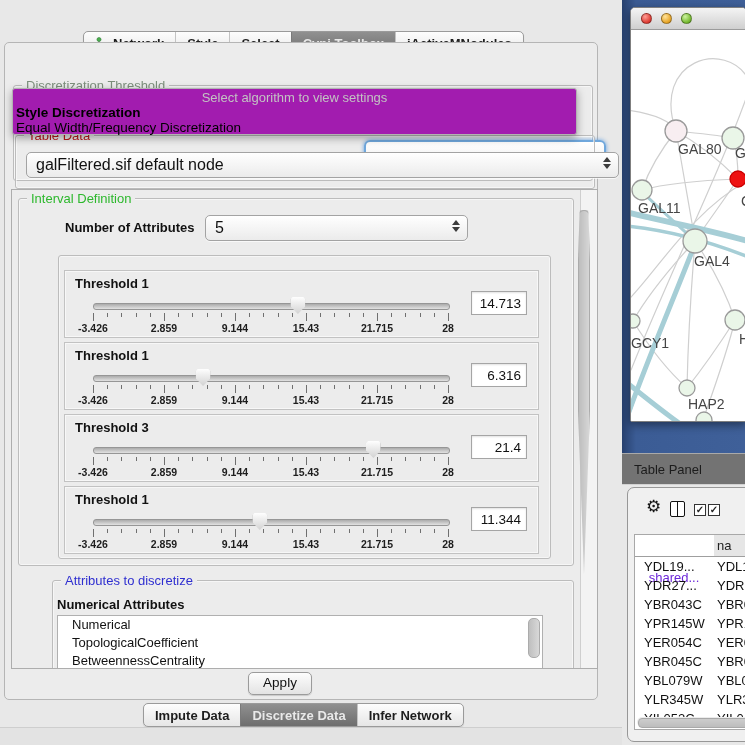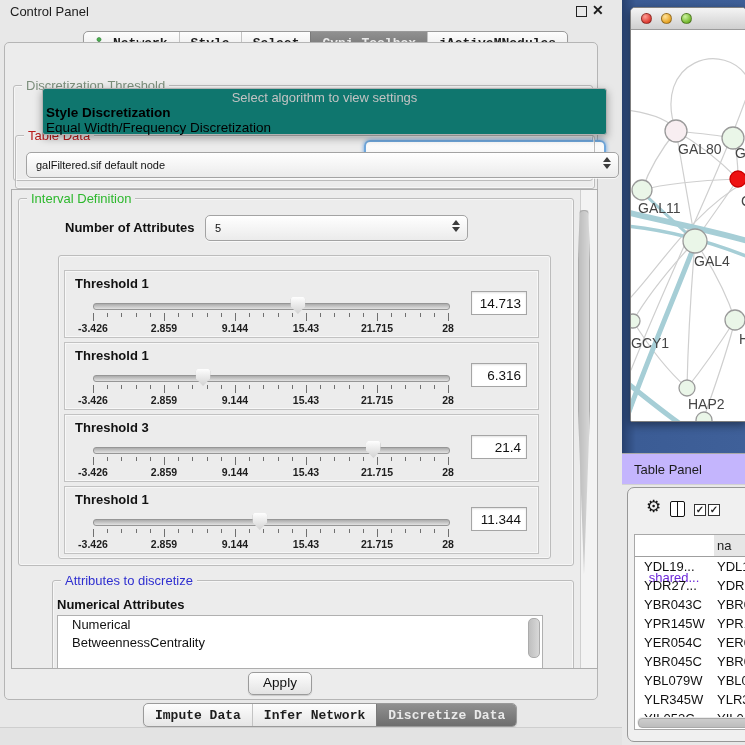--- a/index.html
+++ b/index.html
@@ -6,51 +6,51 @@
   #stage{position:relative;width:745px;height:745px;background:#e8e8e8;
     font-family:"Liberation Sans",sans-serif;font-size:13px;color:#111;overflow:hidden;}
   
   #control-panel{position:absolute;left:0;top:0;width:622px;height:745px;background:#e8e8e8;}
   #titlebar{position:absolute;left:0;top:0;width:100%;height:24px;}
   #cp-title{position:absolute;left:10px;top:4px;font-size:13px;color:#1c1c1c;}
   .float-btn{position:absolute;left:576px;top:6px;width:9px;height:9px;border:1.5px solid #222;background:#e8e8e8;}
   .close-btn{position:absolute;left:592px;top:2px;font-size:14px;font-weight:bold;color:#1a1a1a;cursor:default;}
   
   .tabbar{position:absolute;display:inline-flex;height:22px;border:1px solid #9a9a9a;border-radius:5px;
-    overflow:hidden;background:linear-gradient(#fdfdfd,#e6e6e6);box-shadow:0 1px 1px rgba(0,0,0,.12);font-family:Liberation Mono, monospace;}
+    overflow:hidden;background:linear-gradient(#fdfdfd,#e6e6e6);box-shadow:0 1px 1px rgba(0,0,0,.12);}
   .tabseg{display:flex;align-items:center;gap:5px;padding:0 11px;font-size:13px;font-weight:bold;
     color:#1d1d1d;border-left:1px solid #c3c3c3;white-space:nowrap;}
   .tabseg:first-child{border-left:none;}
   .tabseg.sel{background:linear-gradient(#909090,#6e6e6e);color:#e9e9e9;border-left-color:#7a7a7a;}
   #top-tabbar{left:83px;top:31px;}
   #bottom-tabbar{left:143px;top:703px;}
   
   #content{position:absolute;left:4px;top:42px;width:592px;height:656px;background:#ececec;
     border:1px solid #b5b5b5;border-radius:5px;}
   .group{position:absolute;border:1px solid #bcbcbc;border-radius:3px;
     box-shadow:inset 0 0 0 1px rgba(255,255,255,.55);}
   .legend{position:absolute;top:-8px;left:8px;background:#ececec;padding:0 4px;font-size:13px;line-height:15px;}
   .legend.green{color:var(--green-title);}
   .legend.blue{color:var(--blue-title);}
   .legend.plain{color:#b91c1c;}
   .legend.faded{color:#7c8f7c;}
   .combo{position:absolute;height:24px;border:1px solid #a3a3a3;border-radius:5px;
     background:linear-gradient(#ffffff,#ebebeb);display:flex;align-items:center;
     padding:0 26px 0 9px;box-shadow:0 1px 0 rgba(255,255,255,.7);}
-  .combo .val{font-size:11px;color:#111;}
+  .combo .val{font-size:16px;color:#111;}
   .spinner{position:absolute;right:7px;top:4px;display:flex;flex-direction:column;gap:2px;}
   .spinner i{display:block;width:0;height:0;border-left:4px solid transparent;border-right:4px solid transparent;}
   .spinner .up{border-bottom:5px solid #3c3c3c;}
   .spinner .dn{border-top:5px solid #3c3c3c;}
   #focus-combo{position:absolute;left:350px;top:54px;width:238px;height:26px;border:2px solid #6fa7dc;
     border-radius:6px;background:linear-gradient(#fff,#ececec);box-shadow:0 0 4px rgba(92,156,224,.95);}
   
-  #algo-popup{position:absolute;left:12px;top:88px;width:565px;height:47px;background:#0f766e;
+  #algo-popup{position:absolute;left:12px;top:88px;width:565px;height:47px;background:#a21caf;
     border:1px solid #b2b2b2;border-radius:3px;box-shadow:0 3px 8px rgba(0,0,0,.35);z-index:60;
-    padding:2px 0 0 0;box-sizing:border-box;margin-left:30px;}
+    padding:2px 0 0 0;box-sizing:border-box;}
   #algo-popup .prompt{text-align:center;color:#c3c3c3;font-size:13px;line-height:14px;}
   #algo-popup .opt{font-size:13.5px;line-height:15px;padding-left:3px;color:#000;}
   #algo-popup .opt.first{font-weight:bold;}
   
   #scrollpane{position:absolute;left:6px;top:146px;width:585px;height:478px;border:1px solid #adadad;
     background:#ececec;overflow:hidden;}
   #sp-vscroll{position:absolute;right:0;top:0;width:16px;height:100%;background:#f3f3f3;border-left:1px solid #cfcfcf;}
   #sp-vscroll .thumb{position:absolute;left:3px;top:20px;width:10px;height:362px;border-radius:6px;
     background:linear-gradient(90deg,#bdbdbd,#d6d6d6);border:1px solid #ababab;}
   
@@ -94,21 +94,21 @@
   #netwin{position:absolute;left:8px;top:7px;width:115px;height:413px;border:1px solid #7f7f7f;
     border-radius:5px 5px 2px 2px;overflow:hidden;box-shadow:0 3px 10px rgba(0,0,0,.45);background:#fff;}
   #nettitle{height:21px;background:linear-gradient(#f4f4f4,#cfcfcf);border-bottom:1px solid #9b9b9b;
     display:flex;align-items:center;padding-left:10px;gap:9px;}
   .light{width:9px;height:9px;border-radius:50%;border:0.5px solid rgba(0,0,0,.35);}
   .light.red{background:radial-gradient(circle at 35% 30%,#ff9d94,#dd3b32 70%);}
   .light.yellow{background:radial-gradient(circle at 35% 30%,#ffe39a,#e6a325 70%);}
   .light.green{background:radial-gradient(circle at 35% 30%,#cdf3a0,#74b82e 70%);}
   #netbody{position:relative;width:115px;height:391px;background:#fff;}
   #netsvg text{font-family:"Liberation Sans",sans-serif;font-size:14px;fill:#454545;}
-  #tpanel-bar{position:absolute;left:0;top:453px;width:123px;height:30px;background:#c4b5fd;border-top:1px solid #a9a9a9;border-bottom:1px solid #d2d2d2;}
+  #tpanel-bar{position:absolute;left:0;top:453px;width:123px;height:30px;background:#737373;border-top:1px solid #a9a9a9;border-bottom:1px solid #d2d2d2;}
   #tpanel-title{position:absolute;left:12px;top:8px;font-size:13px;color:#1c1c1c;}
   #twin{position:absolute;left:5px;top:487px;width:150px;height:253px;background:#f0f0f0;border:1px solid #979797;border-radius:7px;}
   #t-toolbar{position:absolute;left:0;top:0;width:100%;height:44px;}
   #gear{position:absolute;left:18px;top:10px;font-size:17px;color:#151515;line-height:17px;}
   #split-ico{position:absolute;left:42px;top:13px;width:13px;height:14px;border:1.5px solid #111;border-radius:2px;background:#fff;}
   #split-ico:after{content:"";position:absolute;left:5.5px;top:0;width:1.5px;height:14px;background:#111;}
   .cb-ico{position:absolute;top:16px;width:10px;height:10px;border:1.5px solid #333;background:#fff;font-size:10px;
     line-height:9px;text-align:center;color:#222;font-weight:bold;}
   #tgrid{position:absolute;left:6px;top:46px;width:140px;height:194px;background:#fff;border:1px solid #a8a8a8;overflow:hidden;}
   #thead{display:flex;height:21px;border-bottom:1px solid #9f9f9f;}
@@ -124,25 +124,20 @@
     background:linear-gradient(#cdcdcd,#bdbdbd);border:0.5px solid #a9a9a9;}
   .net-ico{display:inline-block;width:13px;height:13px;}
 </style>
 </head>
 <body>
 
 <div id="stage" style="--green-title: #2db82d; --blue-title: #2f2fd0; --hdr-blue: #b5dcee;">
 
   <div id="control-panel">
 
-    <div id="titlebar">
-      <span id="cp-title">Control Panel</span>
-      <span class="float-btn"></span>
-      <span class="close-btn">✕</span>
-    </div>
 
     <div id="top-tabbar" class="tabbar">
         <div class="tabseg">
           <span class="net-ico"><svg width="13" height="13" viewBox="0 0 13 13">
               <path d="M4 3 L4 9 M4 9 L9 11" stroke="#8a8a8a" stroke-width="1.2" fill="none"></path>
               <circle cx="4" cy="2.5" r="2" fill="#4caf50" stroke="#2e7d32" stroke-width="0.6"></circle>
               <circle cx="4" cy="8.5" r="2" fill="#4caf50" stroke="#2e7d32" stroke-width="0.6"></circle>
               <circle cx="9.5" cy="11" r="1.8" fill="#4caf50" stroke="#2e7d32" stroke-width="0.6"></circle>
             </svg></span>
           <span>Network</span>
@@ -374,20 +369,21 @@
               </div>
           </div>
         </div>
 
         <div id="attr-group" class="group">
           <span class="legend blue">Attributes to discretize</span>
           <span id="attr-sub">Numerical Attributes</span>
           <div id="attr-list">
 
           <div class="attr-item">Numerical</div>
+              <div class="attr-item">TopologicalCoefficient</div>
               <div class="attr-item">BetweennessCentrality</div>
               <div id="attr-scroll"></div>
             </div>
         </div>
 
         <div id="sp-vscroll">
             <div class="thumb"></div>
           </div>
       </div>
 
@@ -397,25 +393,25 @@
     <div id="algo-popup">
       <div class="prompt">Select algorithm to view settings</div>
       <div class="opt first">Style Discretization</div>
       <div class="opt">Equal Width/Frequency Discretization</div>
     </div>
 
     <div id="bottom-tabbar" class="tabbar">
         <div class="tabseg">
           <span>Impute Data</span>
         </div>
+        <div class="tabseg sel">
+          <span>Discretize Data</span>
+        </div>
         <div class="tabseg">
           <span>Infer Network</span>
-        </div>
-        <div class="tabseg sel">
-          <span>Discretize Data</span>
         </div>
       </div>
     <div id="below-strip"></div>
   </div>
 
   <div id="right">
     <div id="desktop">
       <div id="netwin">
         <div id="nettitle">
           <span class="light red"></span>

